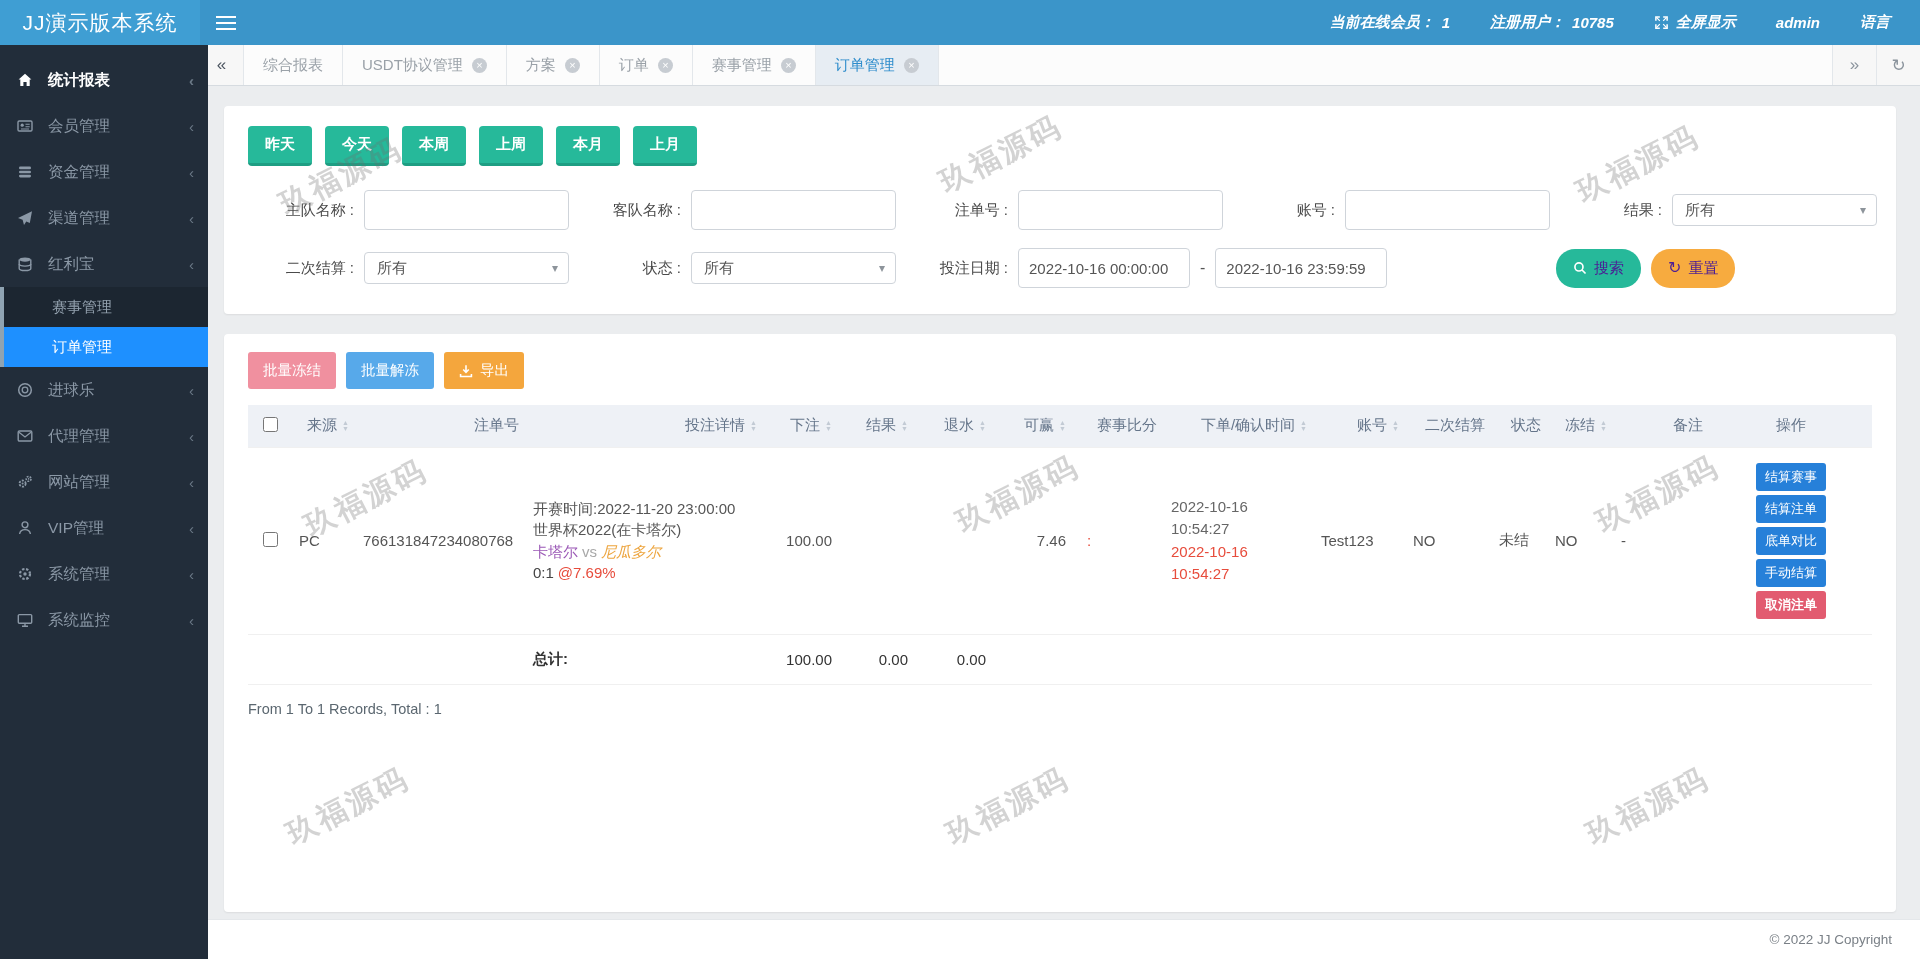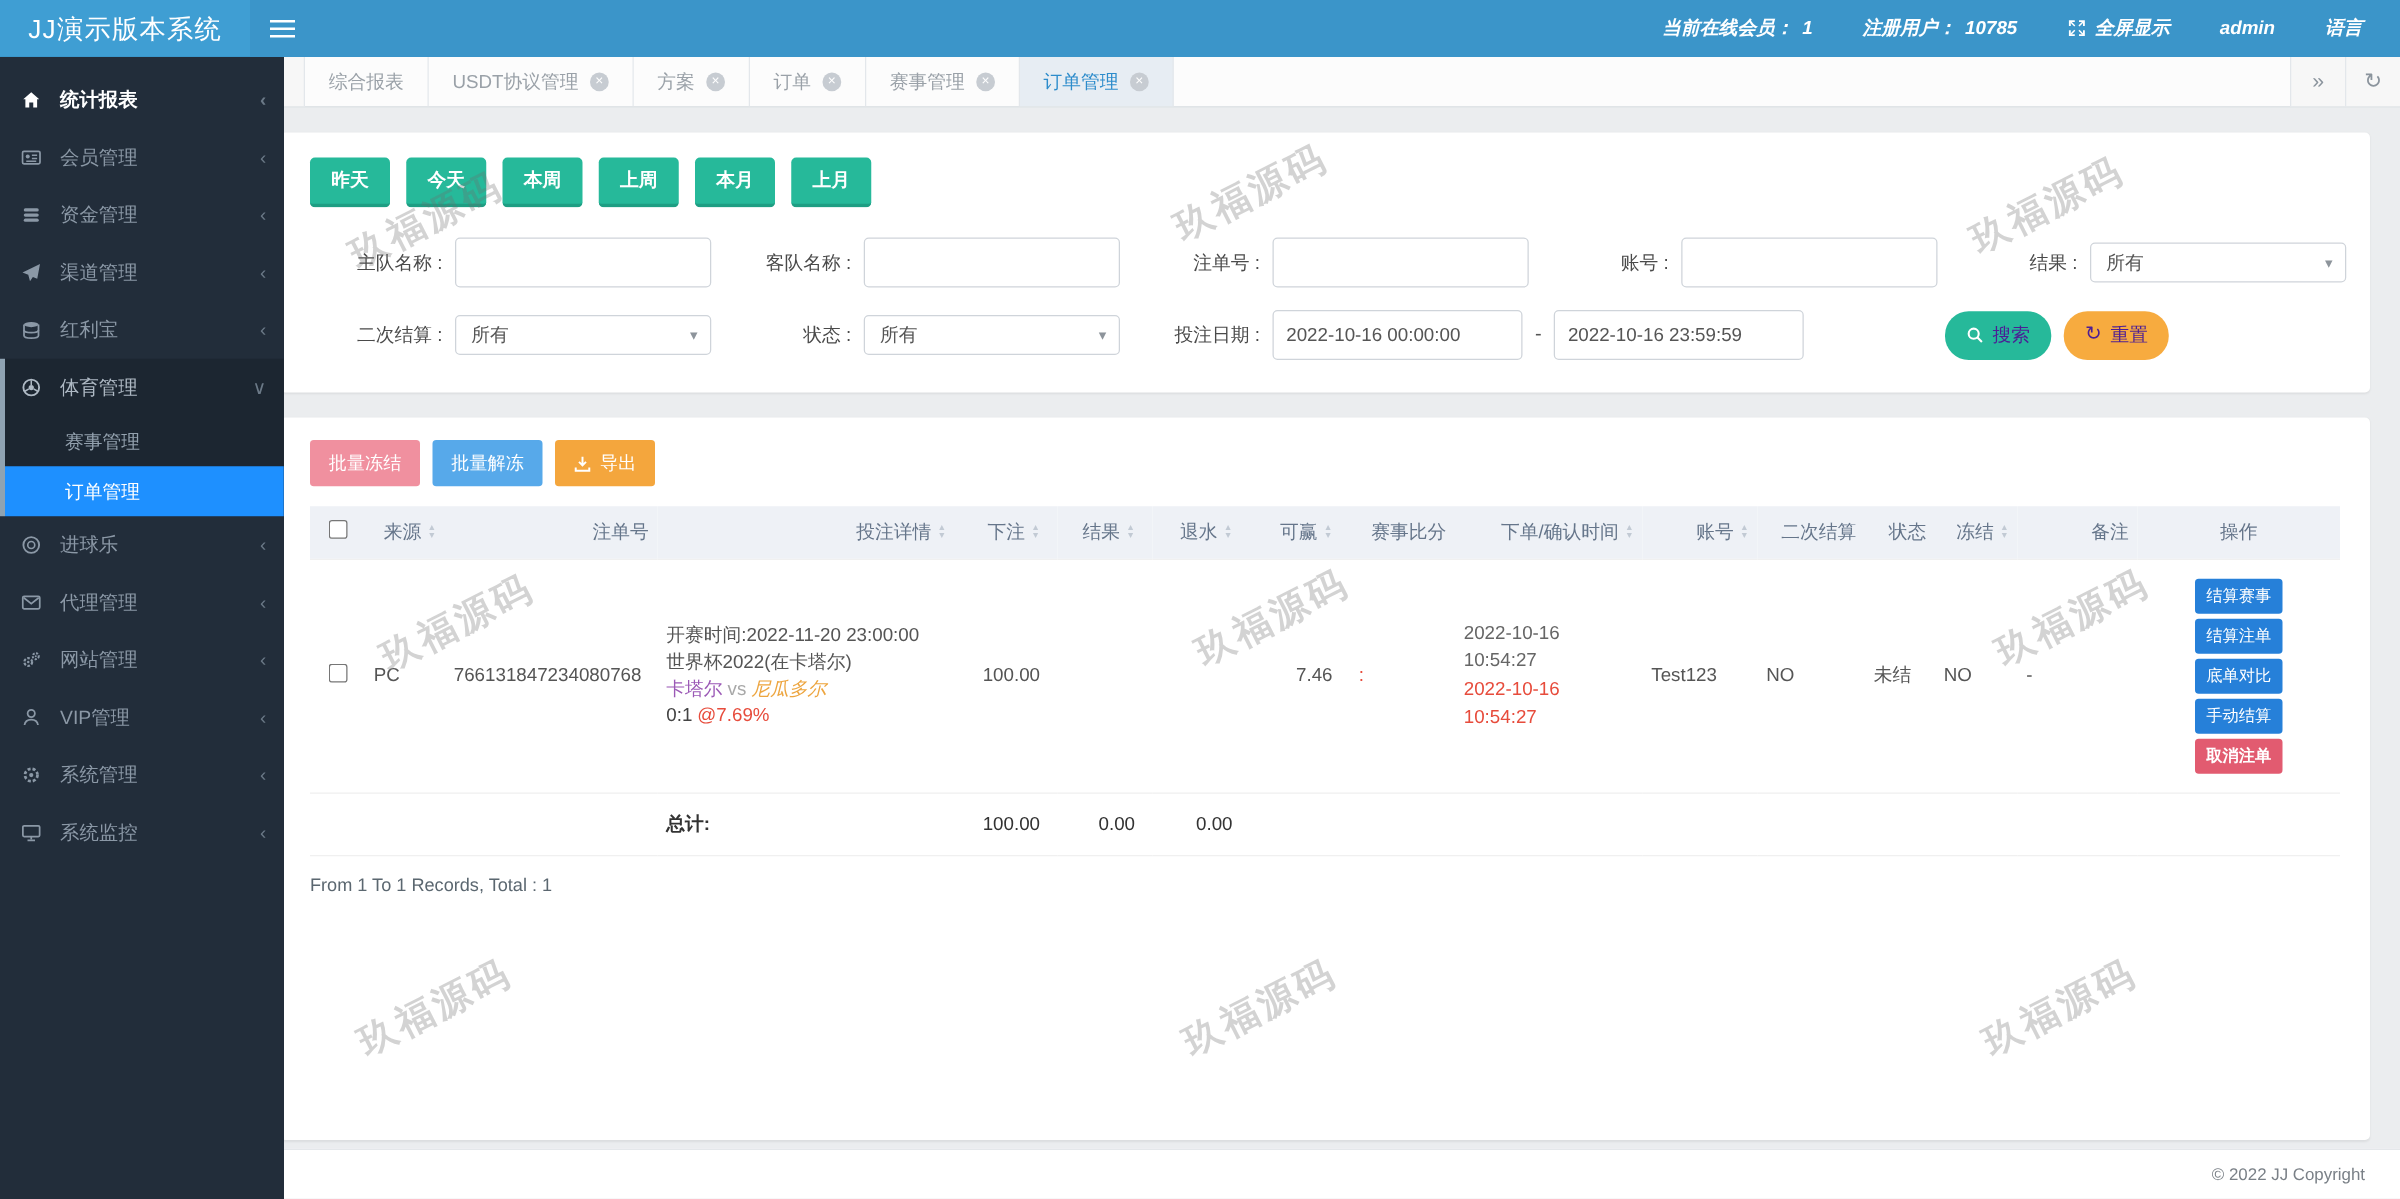--- a/index.html
+++ b/index.html
@@ -13,21 +13,21 @@
     color:#fff; font-size:21px; letter-spacing:1px; background:#3f9ed3; }
   .burger-wrap { width:52px; display:flex; align-items:center; justify-content:center; cursor:pointer; }
   .burger { width:20px; height:2px; background:#fff; position:relative; }
   .burger::before, .burger::after { content:""; position:absolute; left:0; width:20px; height:2px; background:#fff; }
   .burger::before { top:-6px; } .burger::after { top:6px; }
   .top-right { margin-left:auto; display:flex; align-items:center; gap:40px; padding-right:30px;
     color:#fff; font-size:15px; font-weight:bold; }
   .top-item { display:flex; align-items:center; gap:7px; cursor:default; white-space:nowrap;font-style:italic; }
 
   
-  .sidebar { position:fixed; top:45px; left:0; bottom:0; width:227px; background:#222d3a; z-index:55; }
+  .sidebar { position:fixed; top:45px; left:0; bottom:0; width:208px; background:#222d3a; z-index:55; }
   .nav { padding-top:12px; }
   .nav-item { height:46px; display:flex; align-items:center; padding:0 14px 0 17px;
     color:#8b98a6; font-size:15.5px; cursor:pointer; white-space:nowrap; }
   .nav-item.hl { color:#fff; font-weight:bold; }
   .nav-item .icon { width:22px; margin-right:9px; display:flex; align-items:center; }
   .nav-item .chev { margin-left:auto; font-size:15px; color:#6b7987; }
   .nav-group { background:#1c2631; border-left:4px solid #8fa3b2; }
   .nav-group .nav-item { padding-left:13px; color:#aeb9c4; }
   .subnav-item { height:40px; display:flex; align-items:center; padding-left:48px;
     color:#93a1ae; font-size:15px; cursor:pointer; }
@@ -58,21 +58,21 @@
     font-family:inherit; }
   .filter-form { display:grid; grid-template-columns:repeat(5,1fr); row-gap:18px; column-gap:6px; }
   .fgroup { display:flex; align-items:center; }
   .flabel { width:106px; text-align:right; margin-right:10px; font-size:15px; color:#4a4a4a; white-space:nowrap; }
   .finput { height:40px; border:1px solid #cfd4da; border-radius:4px; padding:0 10px; font-size:15px;
     color:#555; width:205px; background:#fff; font-family:inherit; }
   .fselect { position:relative; height:32px; width:205px; border:1px solid #cfd4da; border-radius:4px;
     display:flex; align-items:center; padding:0 26px 0 12px; font-size:15px; color:#555; cursor:pointer; background:#fff; }
   .fselect .caret { position:absolute; right:10px; color:#8d949b; font-size:12px; }
   .date-group { grid-column:3 / span 2; }
-  .date-input { width:200px; }
+  .date-input { width:172px; }
   .dash { margin:0 10px; color:#555; }
   .btn-search, .btn-reset { border:none; border-radius:19px; color:#4c1d95; font-size:15px;
     display:inline-flex; align-items:center; gap:7px; padding:10px 17px; cursor:pointer; font-family:inherit; }
   .btn-search { background:#26b99a; margin-right:10px; }
   .btn-reset { background:#f7ab3f; }
   .btn-reset .ricon { font-size:16px; line-height:1; }
 
   
   .table-card { padding:18px 24px; min-height:578px; }
   .batch-row { display:flex; gap:10px; margin-bottom:16px; }
@@ -201,31 +201,20 @@
             <ellipse cx="8" cy="3.6" rx="5.8" ry="2.1" fill="currentColor"></ellipse>
             <path d="M2.2 3.6v8.8c0 1.2 2.6 2.1 5.8 2.1s5.8-.9 5.8-2.1V3.6" fill="none" stroke="currentColor" stroke-width="1.4"></path>
             <path d="M2.2 8c0 1.2 2.6 2.1 5.8 2.1S13.8 9.2 13.8 8" fill="none" stroke="currentColor" stroke-width="1.4"></path>
           </svg>
         </span>
       <span>红利宝</span>
       <span class="chev">‹</span>
     </div>
 
     <div class="nav-group">
-      <div class="nav-item">
-        <span class="icon">
-            <svg viewBox="0 0 16 16" width="16" height="16">
-              <circle cx="8" cy="8" r="6.3" fill="none" stroke="currentColor" stroke-width="1.5"></circle>
-              <circle cx="8" cy="8" r="2.1" fill="currentColor"></circle>
-              <path d="M8 5.9V2.2M9.9 9.1l3.2 1.9M6.1 9.1l-3.2 1.9" stroke="currentColor" stroke-width="1.2"></path>
-            </svg>
-          </span>
-        <span>体育管理</span>
-        <span class="chev">∨</span>
-      </div>
       <div class="subnav">
         <div class="subnav-item">
           <span>赛事管理</span>
         </div>
         <div class="subnav-item active">
           <span>订单管理</span>
         </div>
       </div>
     </div>
 

